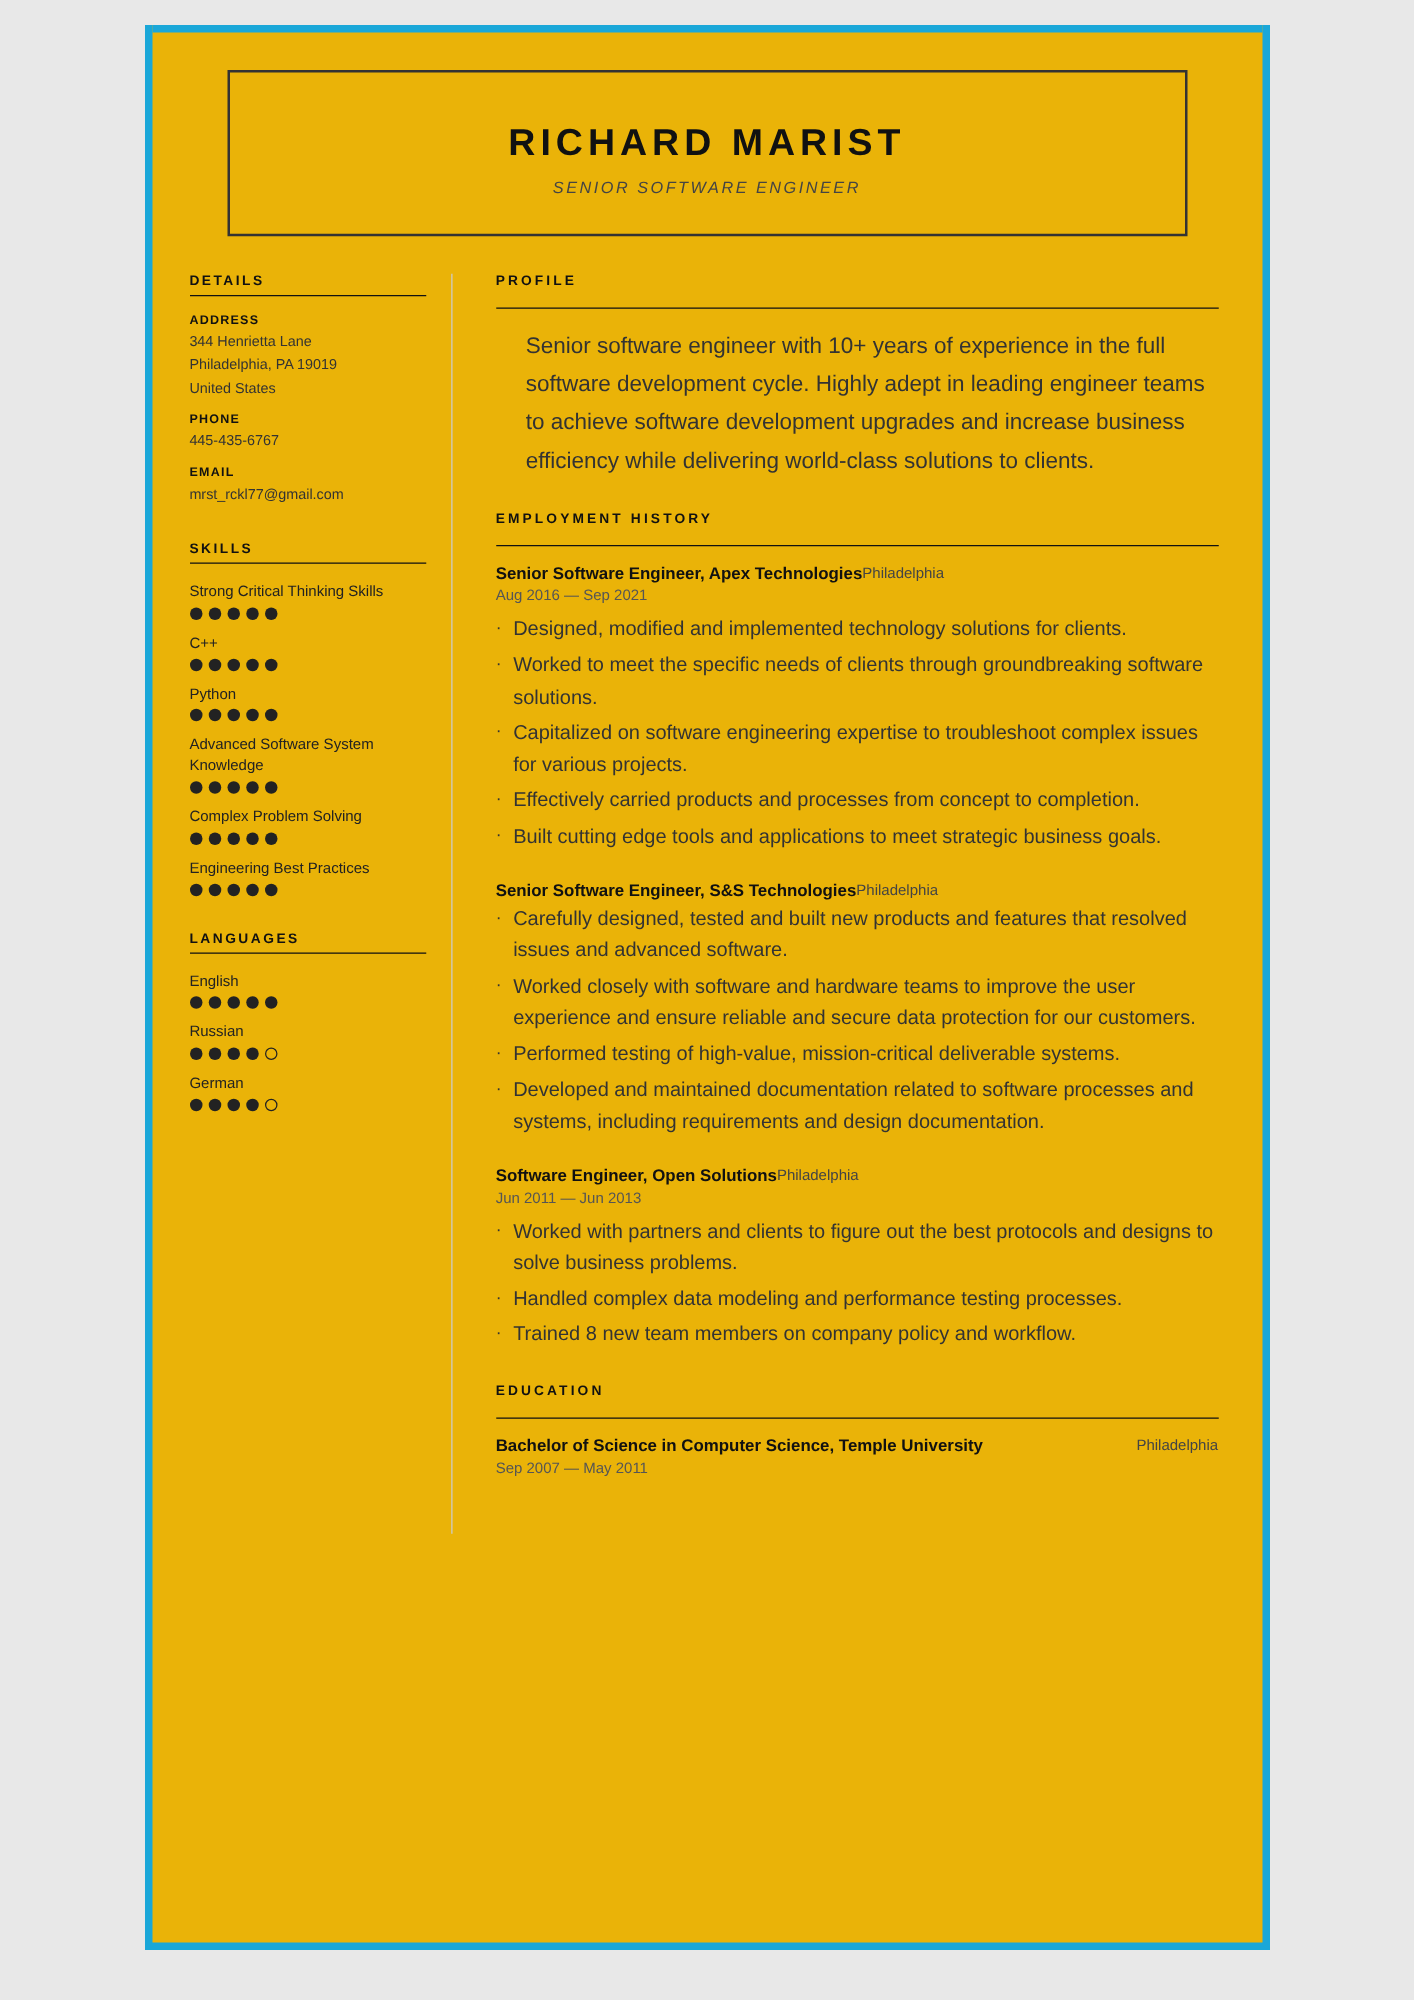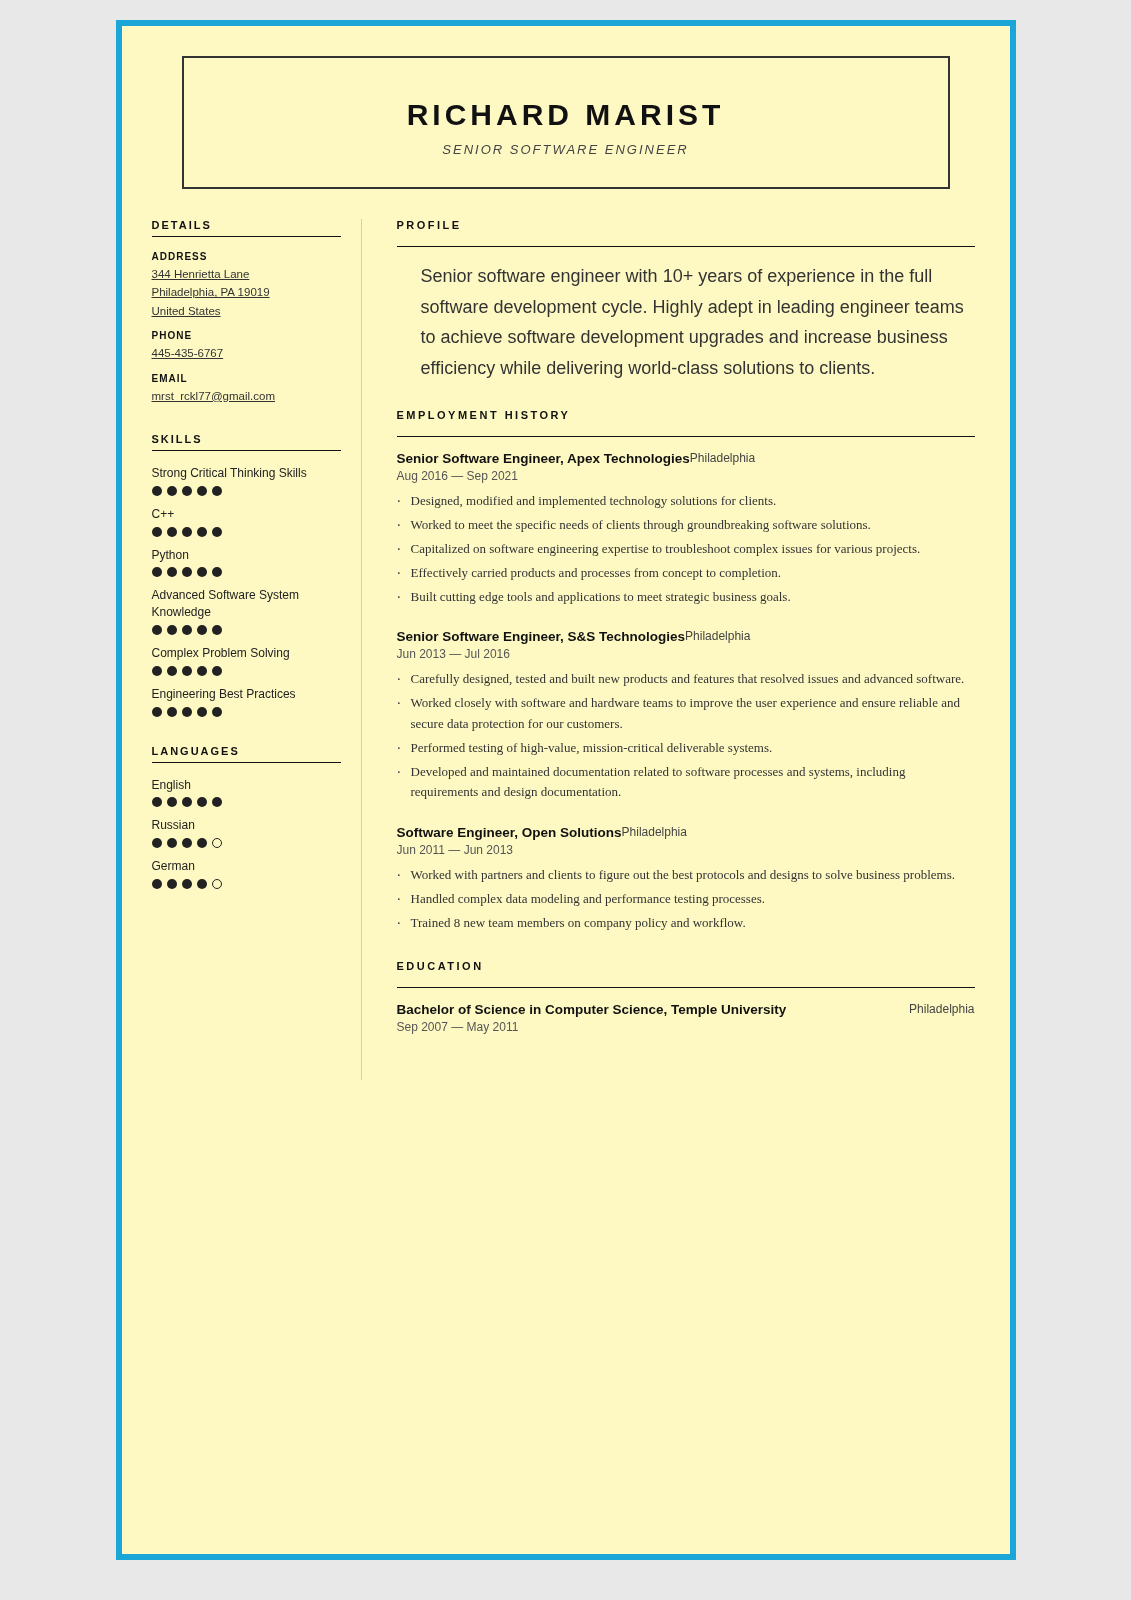--- a/index.html
+++ b/index.html
@@ -9,21 +9,21 @@
       font-family: 'Arial', sans-serif;
       display: flex;
       justify-content: center;
       align-items: flex-start;
       min-height: 1600px;
       padding: 20px;
     }
 
     .page {
       width: 900px;
-      background: #fef9c3;
+      background: #eab308;
       border-left: 6px solid #1aa7d8;
       border-right: 6px solid #1aa7d8;
       border-bottom: 6px solid #1aa7d8;
       position: relative;
       min-height: 1540px;
     }
 
     .top-border {
       height: 6px;
       background: #1aa7d8;
@@ -87,21 +87,20 @@
       color: #111;
       margin-top: 10px;
       margin-bottom: 3px;
       text-transform: uppercase;
     }
 
     .detail-value {
       font-size: 11.5px;
       color: #333;
       line-height: 1.6;
-      text-decoration: underline;
     }
 
     .skill-name {
       font-size: 12px;
       color: #222;
       margin-bottom: 4px;
       margin-top: 10px;
       line-height: 1.4;
     }
 
@@ -175,27 +174,26 @@
       color: #555;
       margin-bottom: 8px;
     }
 
     .job-bullets {
       list-style: none;
       padding: 0;
     }
 
     .job-bullets li {
-      font-size: 13px;
+      font-size: 16px;
       color: #333;
       line-height: 1.6;
       padding-left: 14px;
       position: relative;
       margin-bottom: 3px;
-      font-family: Liberation Serif, serif;
     }
 
     .job-bullets li::before {
       content: '·';
       position: absolute;
       left: 0;
       color: #333;
       font-size: 14px;
       line-height: 1.5;
     }
@@ -374,21 +372,20 @@
                 <li>Capitalized on software engineering expertise to troubleshoot complex issues for various projects.</li>
                 <li>Effectively carried products and processes from concept to completion.</li>
                 <li>Built cutting edge tools and applications to meet strategic business goals.</li>
               </ul>
             </div>
             <div class="job-entry">
               <div class="job-header">
                 <div class="job-title">Senior Software Engineer, S&amp;S Technologies</div>
                 <div class="job-location">Philadelphia</div>
               </div>
-              <div class="job-dates">Jun 2013 — Jul 2016</div>
               <ul class="job-bullets">
                 <li>Carefully designed, tested and built new products and features that resolved issues and advanced software.</li>
                 <li>Worked closely with software and hardware teams to improve the user experience and ensure reliable and secure data protection for our customers.</li>
                 <li>Performed testing of high-value, mission-critical deliverable systems.</li>
                 <li>Developed and maintained documentation related to software processes and systems, including requirements and design documentation.</li>
               </ul>
             </div>
             <div class="job-entry">
               <div class="job-header">
                 <div class="job-title">Software Engineer, Open Solutions</div>

